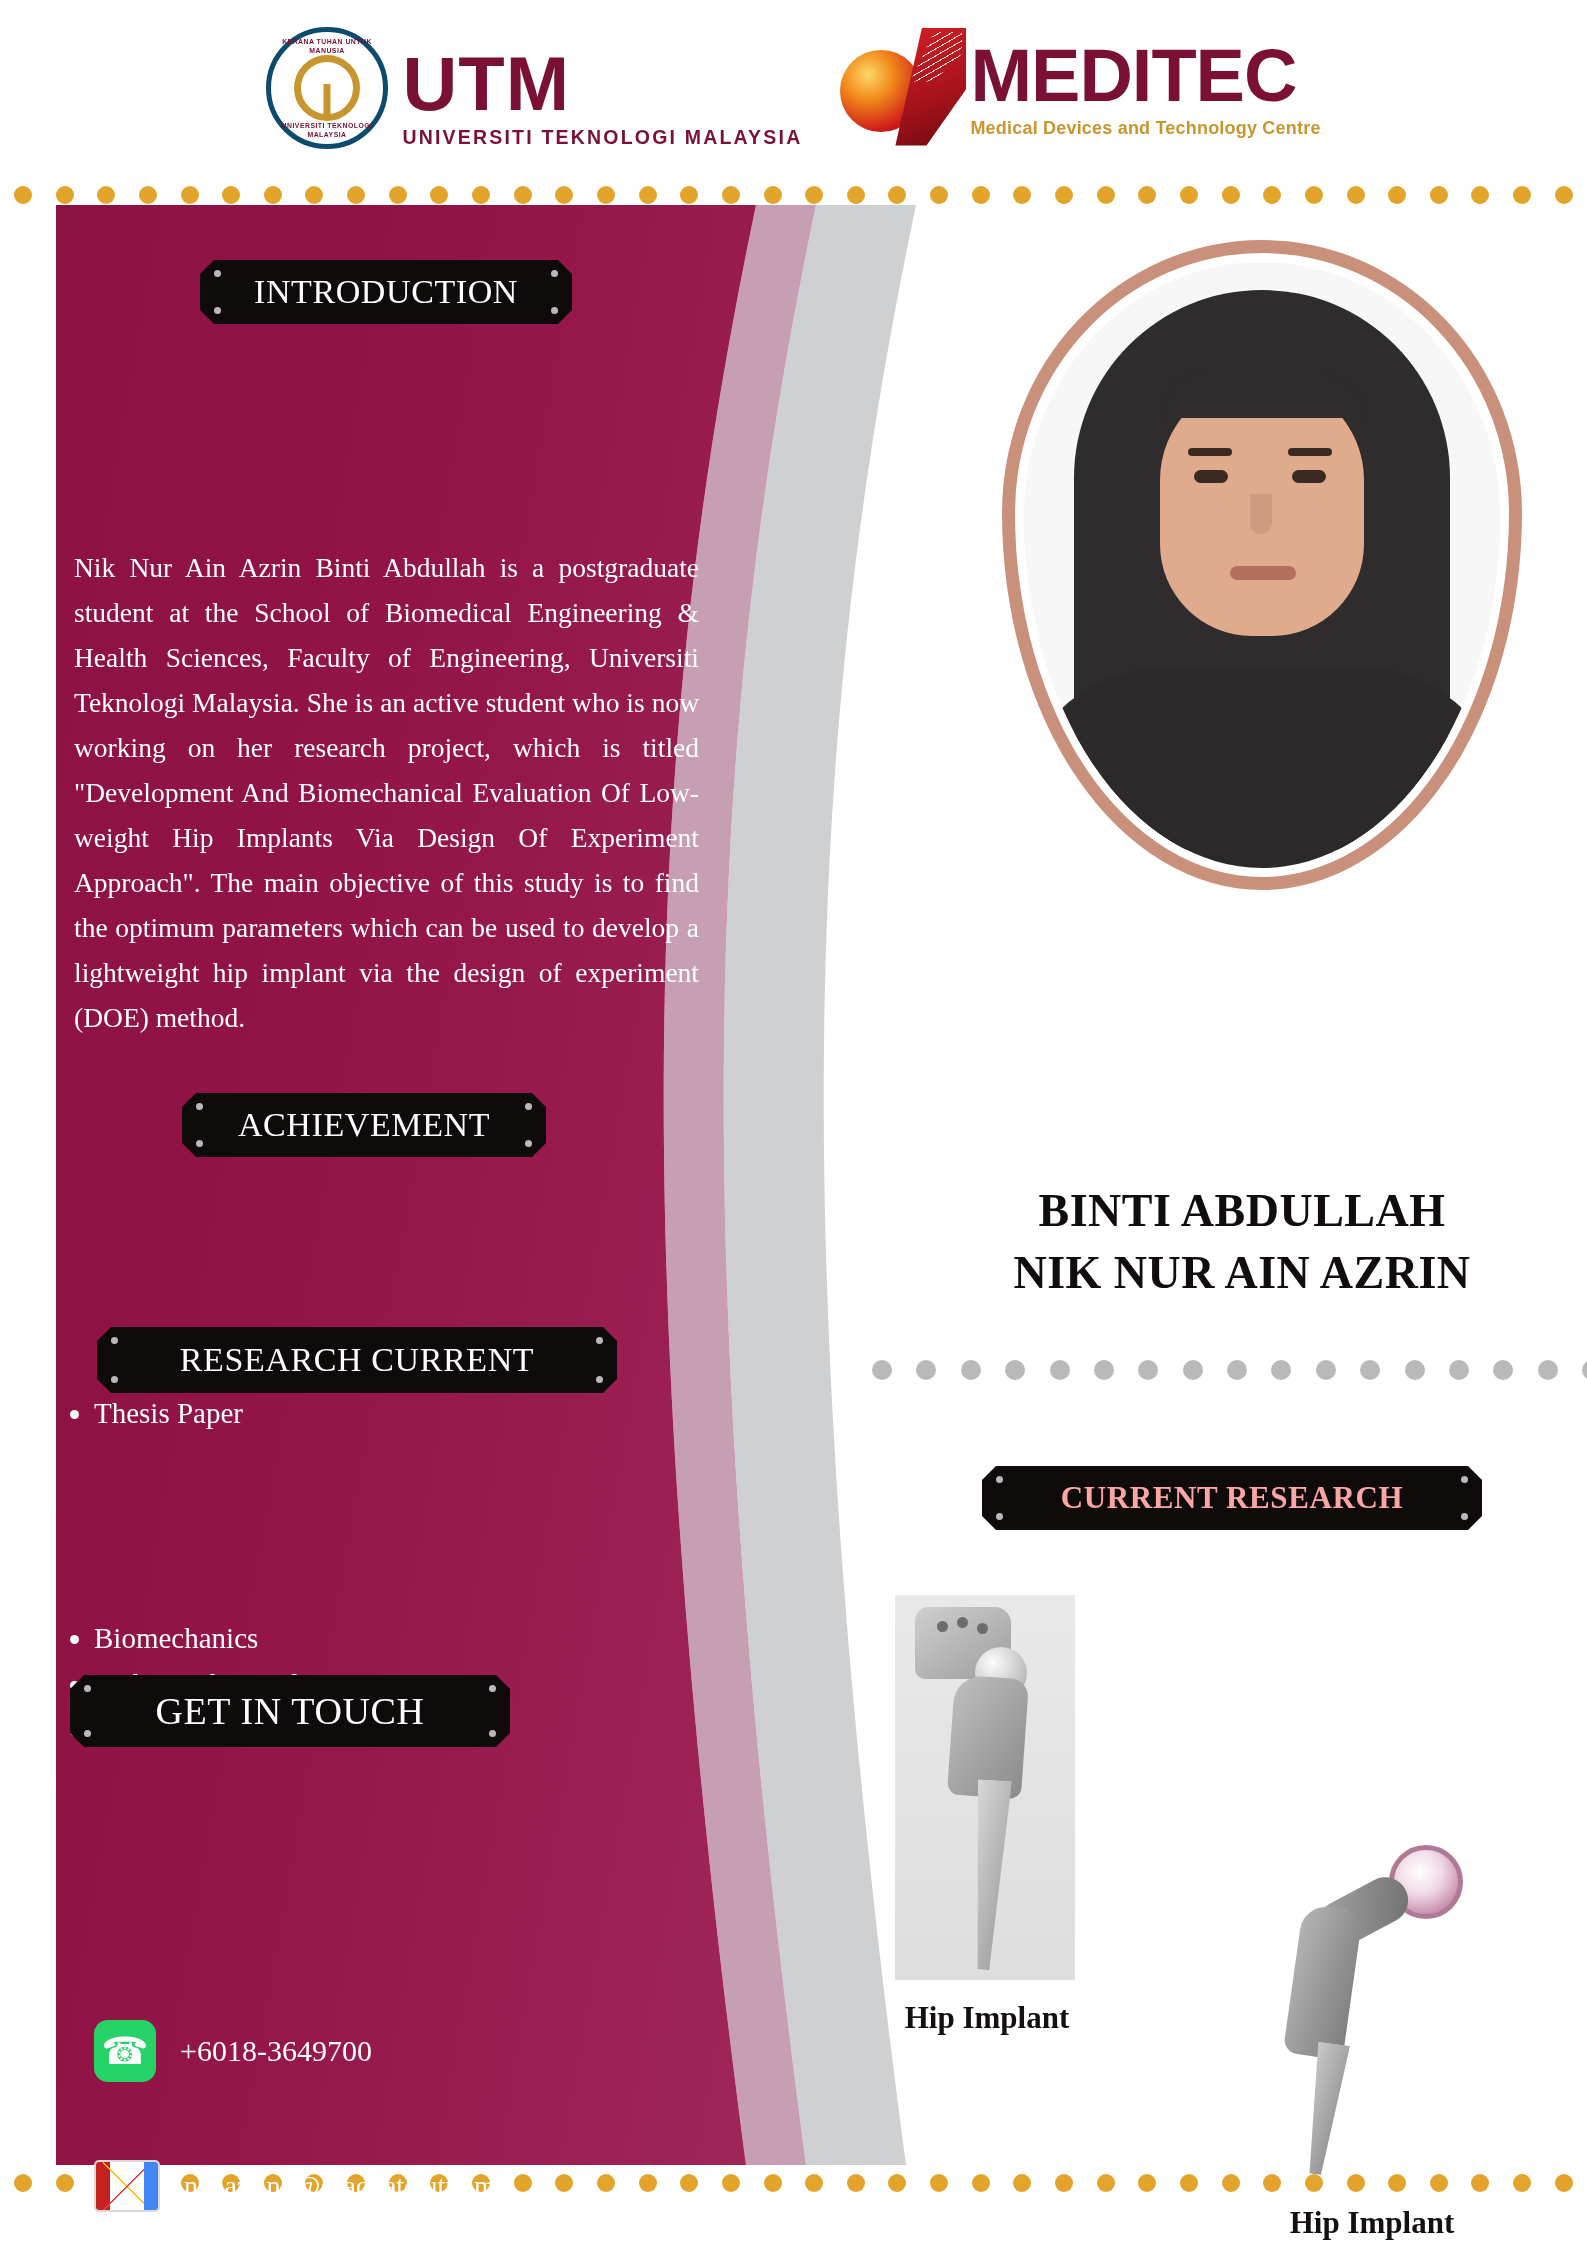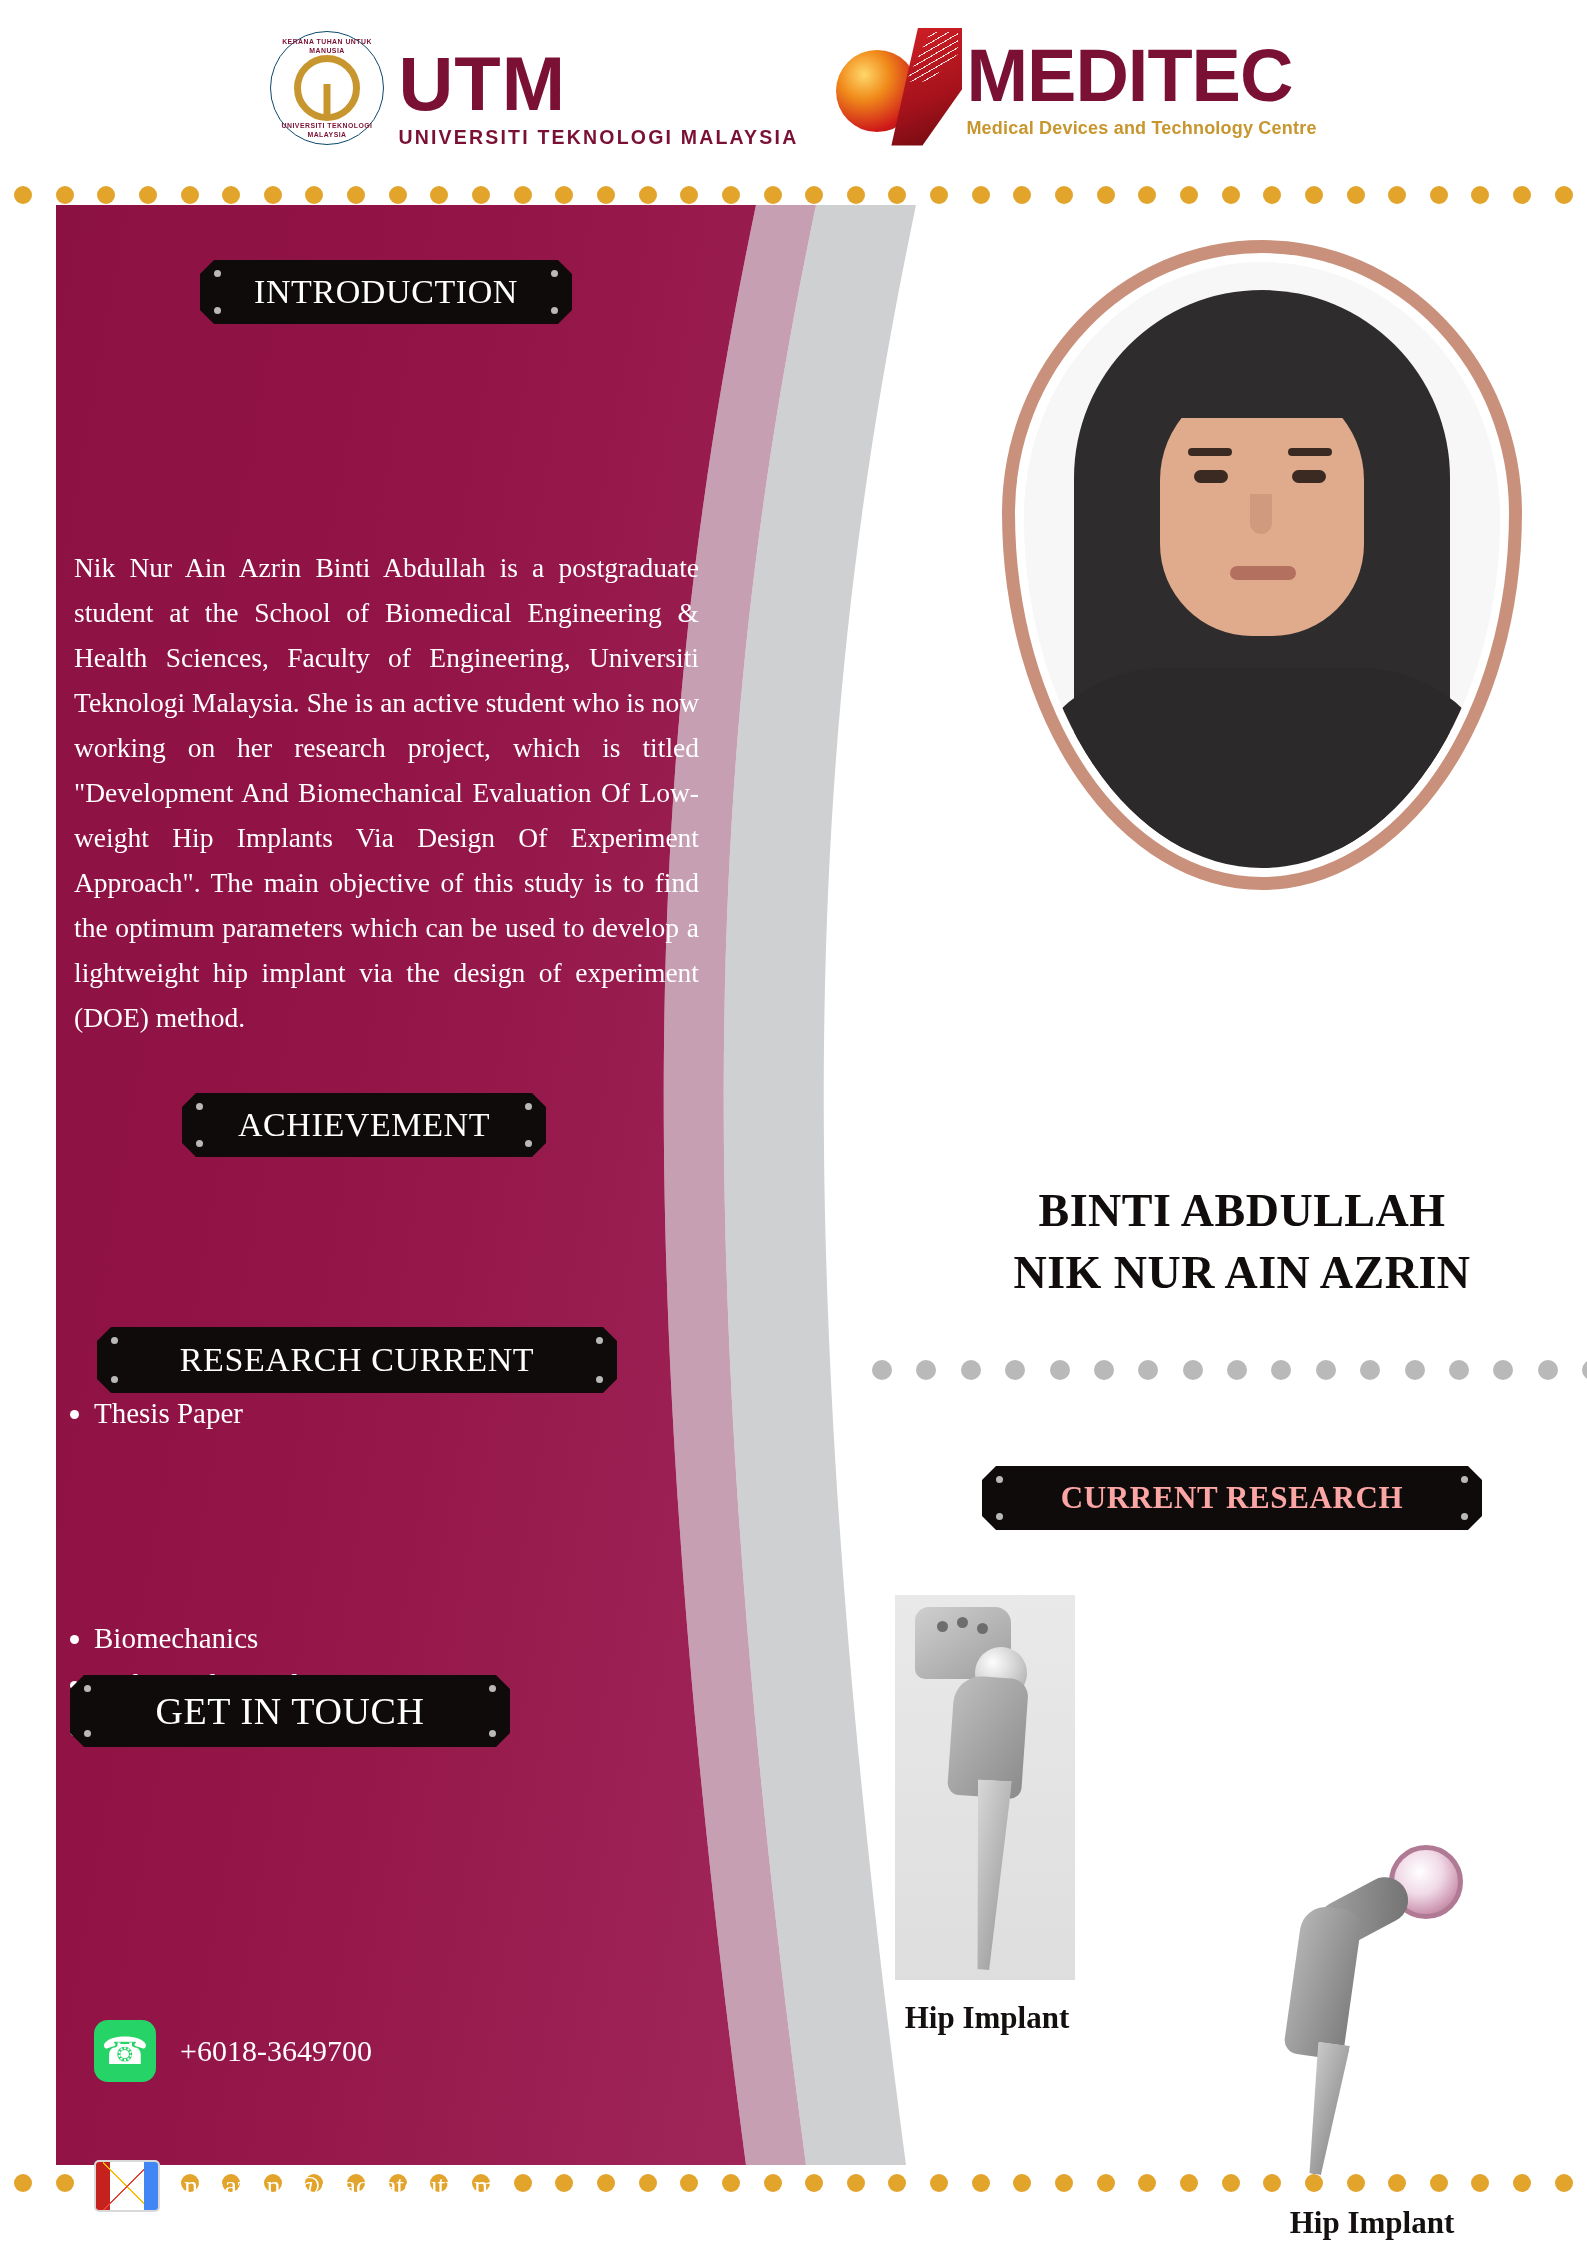--- a/index.html
+++ b/index.html
@@ -29,21 +29,21 @@
   }
   .utm-logo {
     display: flex;
     align-items: center;
     gap: 14px;
   }
   .utm-seal {
     width: 112px;
     height: 112px;
     border-radius: 50%;
-    border: 1px solid #0c4a6e;
+    border: 5px solid #0c4a6e;
     position: relative;
     display: flex;
     align-items: center;
     justify-content: center;
     background: #fff;
   }
   .utm-seal .ring-text {
     position: absolute;
     width: 112px;
     height: 112px;

